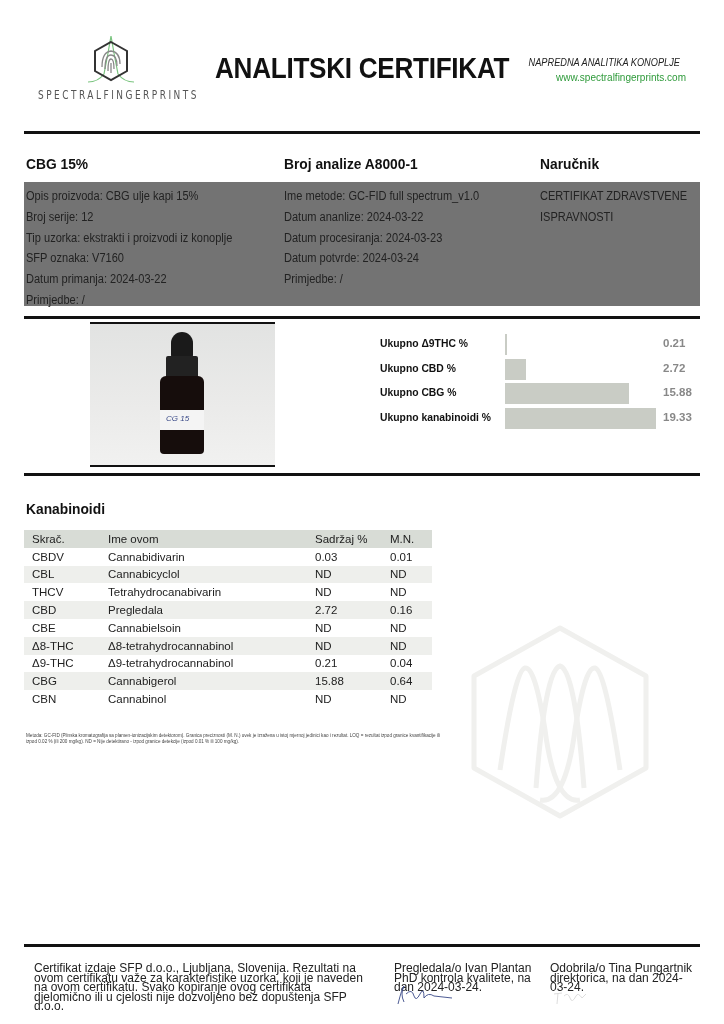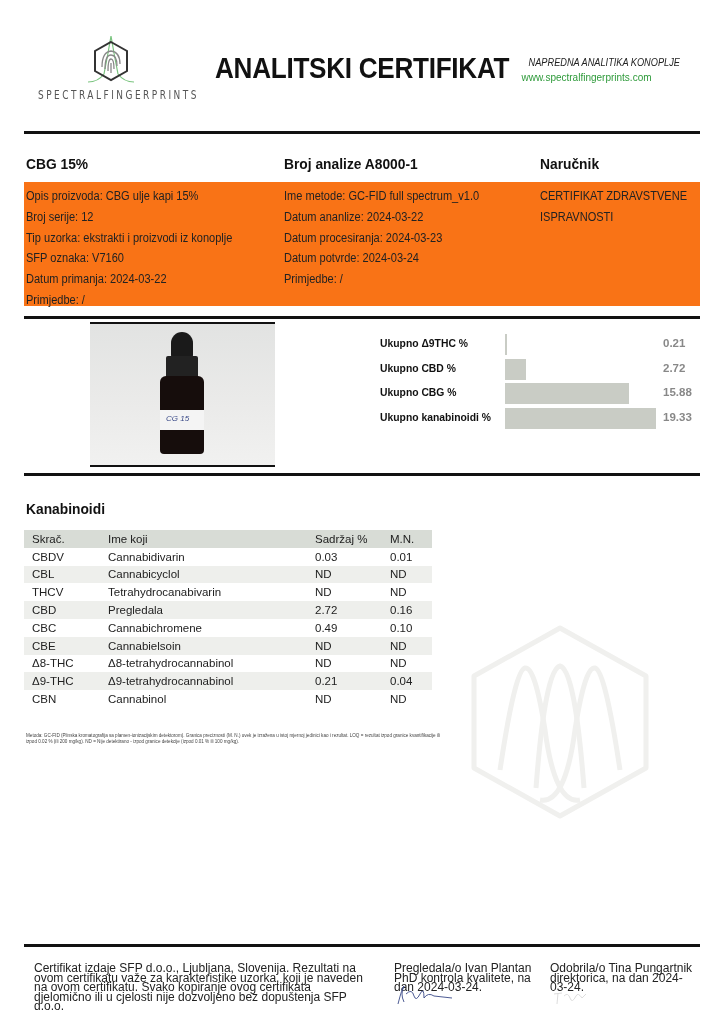--- a/index.html
+++ b/index.html
@@ -4,29 +4,29 @@
 <style>
   * { box-sizing: border-box; margin: 0; padding: 0; }
   html, body { width: 724px; height: 1024px; background: #ffffff; overflow: hidden; }
   body { position: relative; font-family: "Liberation Sans", sans-serif; color: #222; }
 
   
   .logo { position: absolute; left: 30px; top: 34px; width: 160px; height: 74px; }
   .logo svg { position: absolute; left: 58px; top: 0; }
   .logo-text { position: absolute; left: 8px; top: 54px; font-size: 11.5px; letter-spacing: 3.2px; color: #555; font-family: "DejaVu Sans", sans-serif; font-weight: normal; transform: scaleX(0.78); transform-origin: left; white-space: nowrap; }
   .doc-title { position: absolute; left: 215px; top: 52px; font-size: 29px; font-weight: bold; color: #111; letter-spacing: -0.3px; transform: scaleX(0.9); transform-origin: left; white-space: nowrap; }
-  .tagline { position: absolute; right: 38px; top: 57px; text-align: left; font-size: 10px; }
+  .tagline { position: absolute; right: 38px; top: 57px; text-align: right; font-size: 10px; }
   .tagline .t1 { font-style: italic; color: #222; transform: scaleX(0.92); display: block; }
   .tagline .t2 { color: #2e9a3a; margin-top: 4px; display: block; }
 
   .rule { position: absolute; left: 24px; width: 676px; height: 3px; background: #111; }
 
   
   .info-head { position: absolute; top: 155px; font-size: 15px; font-weight: bold; color: #111; transform: scaleX(0.92); transform-origin: left; white-space: nowrap; }
-  .info-panel { position: absolute; left: 24px; top: 182px; width: 676px; height: 124px; background: #f97316; }
+  .info-panel { position: absolute; left: 24px; top: 182px; width: 676px; height: 124px; background: #737373; }
   .info-col { position: absolute; top: 4px; font-size: 12px; line-height: 20.8px; color: #222; transform: scaleX(0.92); transform-origin: left; white-space: nowrap; }
 
   
   .photo { position: absolute; left: 90px; top: 322px; width: 185px; height: 145px; background: linear-gradient(180deg,#e2e3e2 0%,#ebebea 60%,#f1f1f0 100%); border-top: 2px solid #111; border-bottom: 2px solid #111; overflow: hidden; }
   .bottle-cap { position: absolute; left: 81px; top: 8px; width: 22px; height: 26px; background: #1a1a1a; border-radius: 11px 11px 3px 3px; }
   .bottle-collar { position: absolute; left: 76px; top: 32px; width: 32px; height: 22px; background: #222; border-radius: 2px; }
   .bottle-body { position: absolute; left: 70px; top: 52px; width: 44px; height: 78px; background: #160d0c; border-radius: 6px 6px 4px 4px; }
   .bottle-label { position: absolute; left: 70px; top: 86px; width: 44px; height: 20px; background: #f4f4f4; font-size: 8px; color: #3a4a88; font-style: italic; padding: 4px 0 16px 6px; }
 
   
@@ -136,21 +136,21 @@
 </div>
 
 <div class="rule" style="top:473px"></div>
 
 <div class="sect-title">Kanabinoidi</div>
 
 <table class="cann">
   <thead>
     <tr>
       <th class="c1">Skrač.</th>
-      <th class="c2">Ime koji</th>
+      <th class="c2">Ime ovom</th>
       <th class="c3">Sadržaj %</th>
       <th class="c4">M.N.</th>
     </tr>
   </thead>
   <tbody>
     <tr>
         <td>CBDV</td>
         <td>Cannabidivarin</td>
         <td>0.03</td>
         <td>0.01</td>
@@ -167,42 +167,42 @@
         <td>ND</td>
         <td>ND</td>
       </tr>
     <tr>
         <td>CBD</td>
         <td>Pregledala</td>
         <td>2.72</td>
         <td>0.16</td>
       </tr>
     <tr>
-        <td>CBC</td>
-        <td>Cannabichromene</td>
-        <td>0.49</td>
-        <td>0.10</td>
-      </tr>
-    <tr>
         <td>CBE</td>
         <td>Cannabielsoin</td>
         <td>ND</td>
         <td>ND</td>
       </tr>
     <tr>
         <td>Δ8-THC</td>
         <td>Δ8-tetrahydrocannabinol</td>
         <td>ND</td>
         <td>ND</td>
       </tr>
     <tr>
         <td>Δ9-THC</td>
         <td>Δ9-tetrahydrocannabinol</td>
         <td>0.21</td>
         <td>0.04</td>
+      </tr>
+    <tr>
+        <td>CBG</td>
+        <td>Cannabigerol</td>
+        <td>15.88</td>
+        <td>0.64</td>
       </tr>
     <tr>
         <td>CBN</td>
         <td>Cannabinol</td>
         <td>ND</td>
         <td>ND</td>
       </tr>
   </tbody>
 </table>
 

